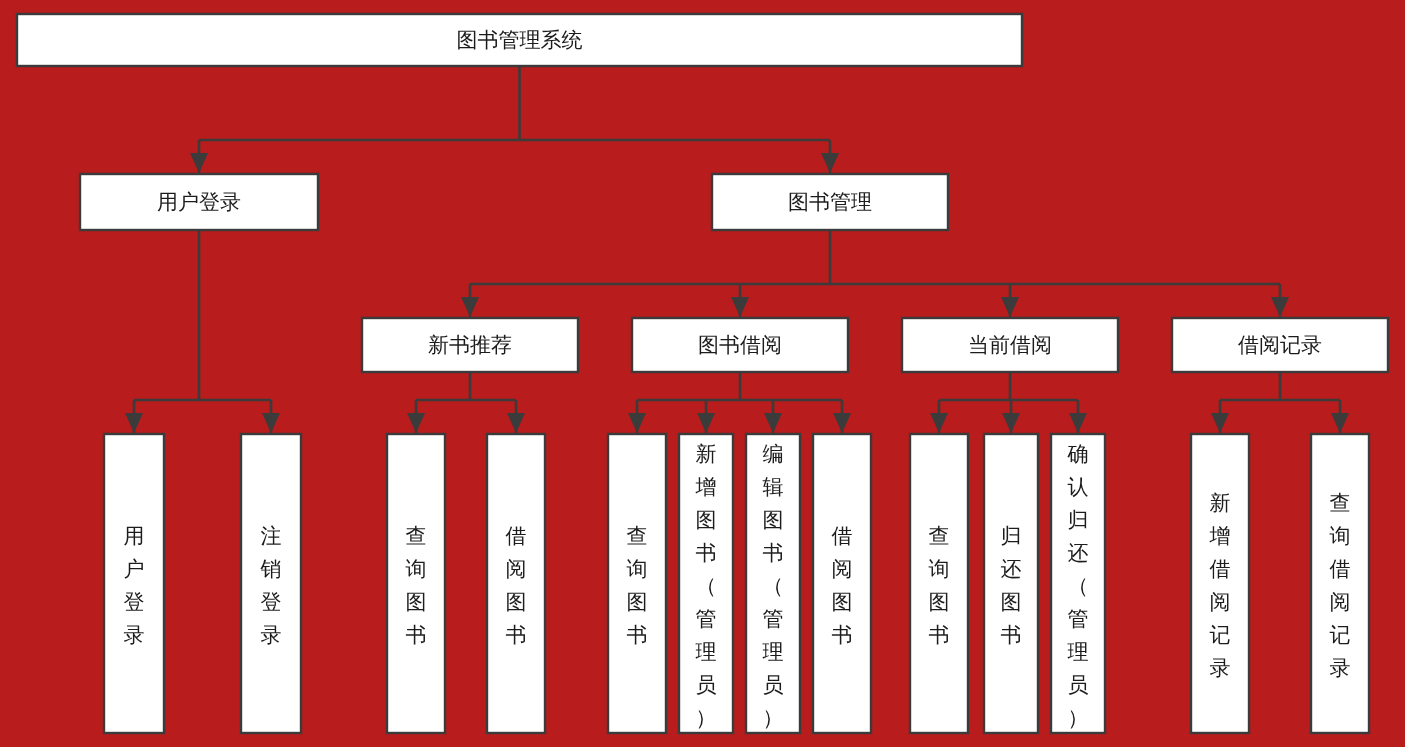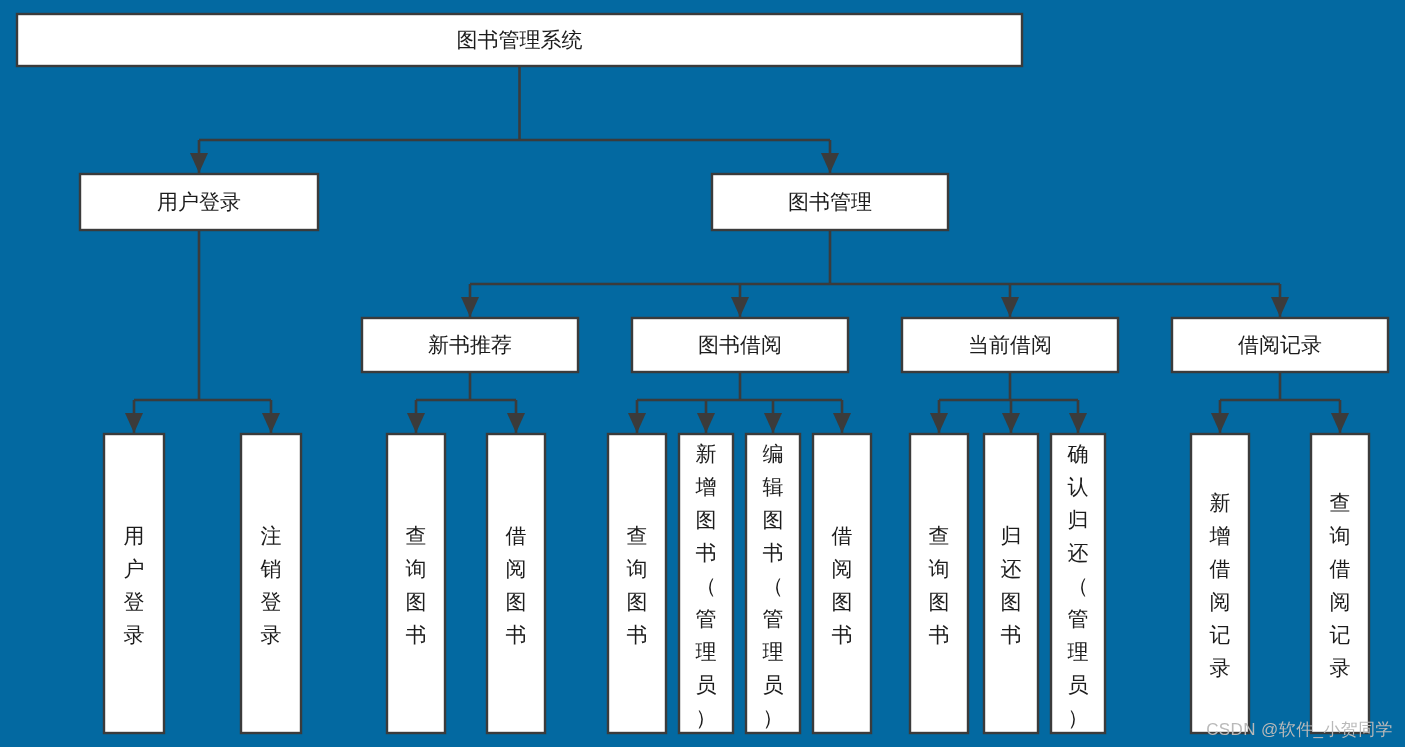--- a/index.html
+++ b/index.html
@@ -10,21 +10,21 @@
   body {
     width: 1405px;
     height: 747px;
     font-family: "Liberation Sans", "DejaVu Sans", sans-serif;
     overflow: hidden;
   }
   #diagram-root {
     position: relative;
     width: 1405px;
     height: 747px;
-    background: #0369a1;
+    background: #b91c1c;
   }
   svg.diagram-svg {
     position: absolute;
     top: 0;
     left: 0;
     width: 1405px;
     height: 747px;
     display: block;
   }
   .node-box {
@@ -204,15 +204,14 @@
           <rect x="1191" y="434" width="58" height="299" class="node-box"></rect>
           <text x="1220" y="510.24" class="node-label-v"><tspan x="1220" dy="0">新</tspan><tspan x="1220" dy="33">增</tspan><tspan x="1220" dy="33">借</tspan><tspan x="1220" dy="33">阅</tspan><tspan x="1220" dy="33">记</tspan><tspan x="1220" dy="33">录</tspan></text>
         </g>
         <g>
           <rect x="1311" y="434" width="58" height="299" class="node-box"></rect>
           <text x="1340" y="510.24" class="node-label-v"><tspan x="1340" dy="0">查</tspan><tspan x="1340" dy="33">询</tspan><tspan x="1340" dy="33">借</tspan><tspan x="1340" dy="33">阅</tspan><tspan x="1340" dy="33">记</tspan><tspan x="1340" dy="33">录</tspan></text>
         </g>
       </g>
     </svg>
 
-  <div class="watermark">CSDN @软件_小贺同学</div>
 
 </div>
 
 </body></html>

